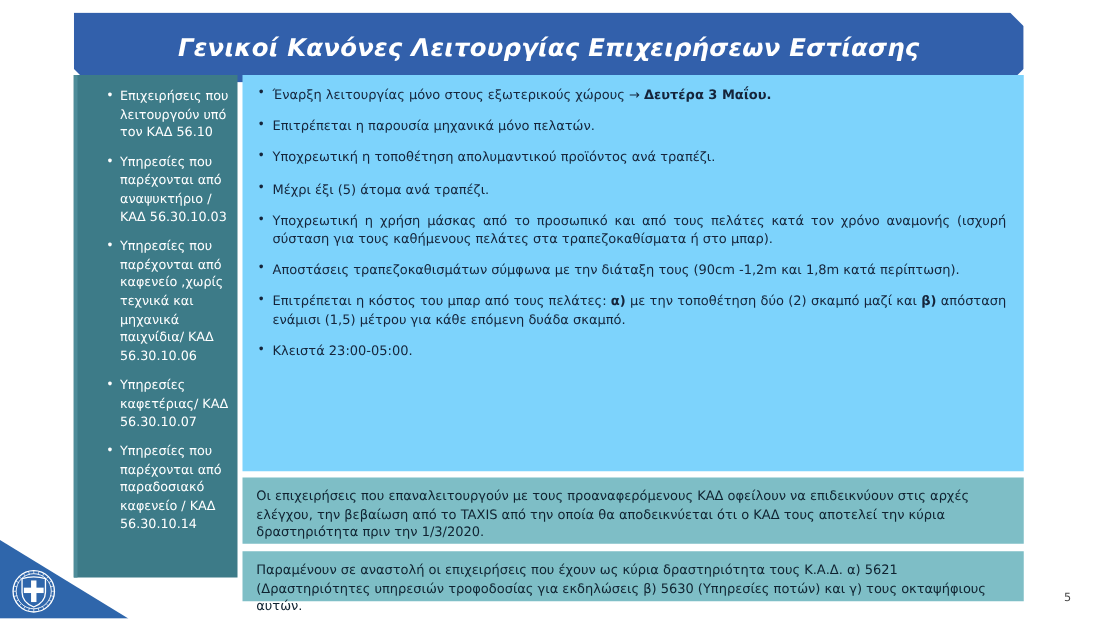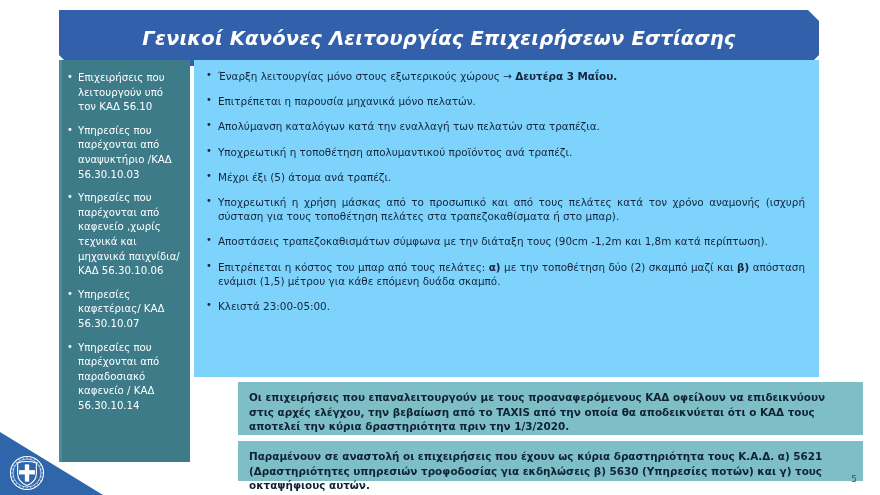--- a/index.html
+++ b/index.html
@@ -51,21 +51,21 @@
   
   .sidebar {
     position: absolute;
     left: 59px;
     top: 60px;
     width: 131px;
     height: 402px;
     background: #3d7b88;
     border-left: 3px solid #4e8c99;
     box-sizing: border-box;
-    padding: 11px 6px 6px 4px;
+    padding: 11px 6px 6px 22px;
   }
   .sidebar ul {
     list-style: none;
     margin: 0;
     padding: 0;
   }
   .sidebar li {
     position: relative;
     color: #ffffff;
     font-size: 10.2px;
@@ -121,23 +121,22 @@
   .notice {
     position: absolute;
     left: 194px;
     width: 625px;
     background: #7ebec6;
     box-sizing: border-box;
     padding: 8px 12px 8px 11px;
     color: #0f2230;
     font-size: 10.4px;
     line-height: 14.6px;
-    font-weight: bold;
+    font-weight: normal;
     text-align: left;
-    margin-left: 44px;
   }
   .notice-1 { top: 382px; height: 53px; }
   .notice-2 { top: 441px; height: 40px; }
 
   
   .corner-wedge {
     position: absolute;
     left: 0;
     top: 432px;
     width: 103px;
@@ -179,24 +178,23 @@
         <li><span>Υπηρεσίες που παρέχονται από καφενείο ,χωρίς τεχνικά και μηχανικά παιχνίδια/ ΚΑΔ 56.30.10.06</span></li>
         <li><span>Υπηρεσίες καφετέριας/ ΚΑΔ 56.30.10.07</span></li>
         <li><span>Υπηρεσίες που παρέχονται από παραδοσιακό καφενείο / ΚΑΔ 56.30.10.14</span></li>
       </ul>
   </div>
 
   <div class="content-panel">
     <ul id="rules-list">
         <li><span>Έναρξη λειτουργίας μόνο στους εξωτερικούς χώρους → </span><b>Δευτέρα 3 Μαΐου.</b></li>
         <li><span>Επιτρέπεται η παρουσία μηχανικά μόνο πελατών.</span></li>
-        <li><span>Απολύμανση καταλόγων κατά την εναλλαγή των πελατών στα τραπέζια.</span></li>
         <li><span>Υποχρεωτική η τοποθέτηση απολυμαντικού προϊόντος ανά τραπέζι.</span></li>
         <li><span>Μέχρι έξι (5) άτομα ανά τραπέζι.</span></li>
-        <li><span>Υποχρεωτική η χρήση μάσκας από το προσωπικό και από τους πελάτες κατά τον χρόνο αναμονής (ισχυρή σύσταση για τους τοποθέτηση πελάτες στα τραπεζοκαθίσματα ή στο μπαρ).</span></li>
+        <li><span>Υποχρεωτική η χρήση μάσκας από το προσωπικό και από τους πελάτες κατά τον χρόνο αναμονής (ισχυρή σύσταση για τους καθήμενους πελάτες στα τραπεζοκαθίσματα ή στο μπαρ).</span></li>
         <li><span>Αποστάσεις τραπεζοκαθισμάτων  σύμφωνα με την διάταξη τους (90cm -1,2m και 1,8m κατά περίπτωση).</span></li>
         <li><span>Επιτρέπεται η κόστος του μπαρ από τους πελάτες: </span><b>α)</b><span> με την τοποθέτηση δύο (2) σκαμπό μαζί και </span><b>β)</b><span> απόσταση ενάμισι (1,5) μέτρου για κάθε επόμενη δυάδα σκαμπό.</span></li>
         <li><span>Κλειστά 23:00-05:00.</span></li>
       </ul>
   </div>
 
   <div class="notice notice-1">
     <span>Οι επιχειρήσεις που επαναλειτουργούν με τους προαναφερόμενους ΚΑΔ οφείλουν να επιδεικνύουν στις αρχές ελέγχου, την βεβαίωση από το TAXIS από την οποία θα αποδεικνύεται ότι ο ΚΑΔ τους αποτελεί την κύρια δραστηριότητα πριν την 1/3/2020.</span>
   </div>
 

